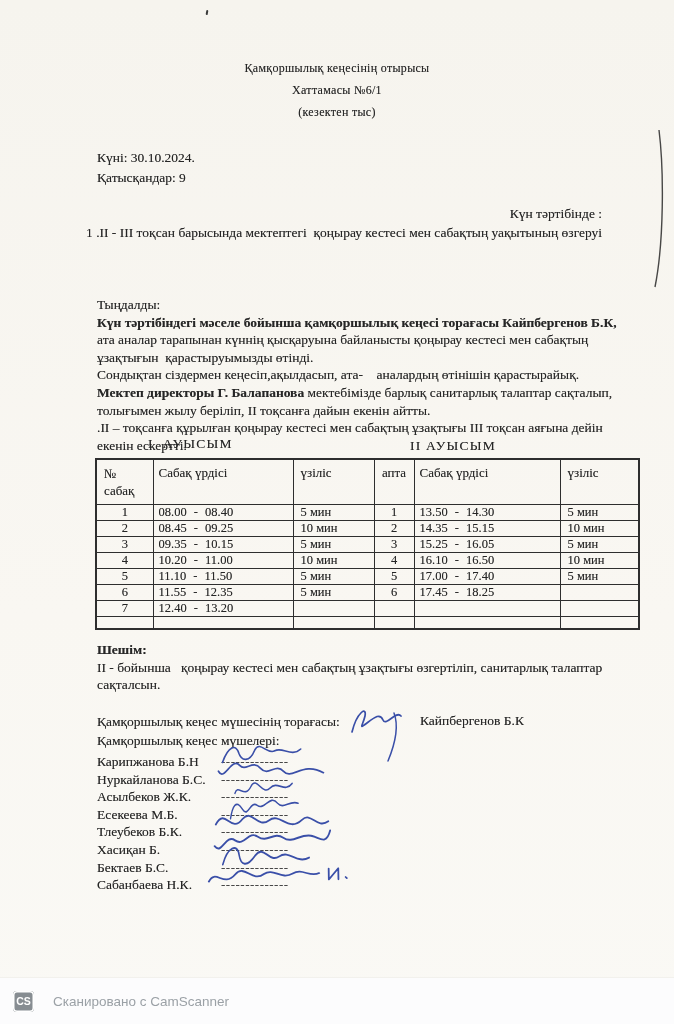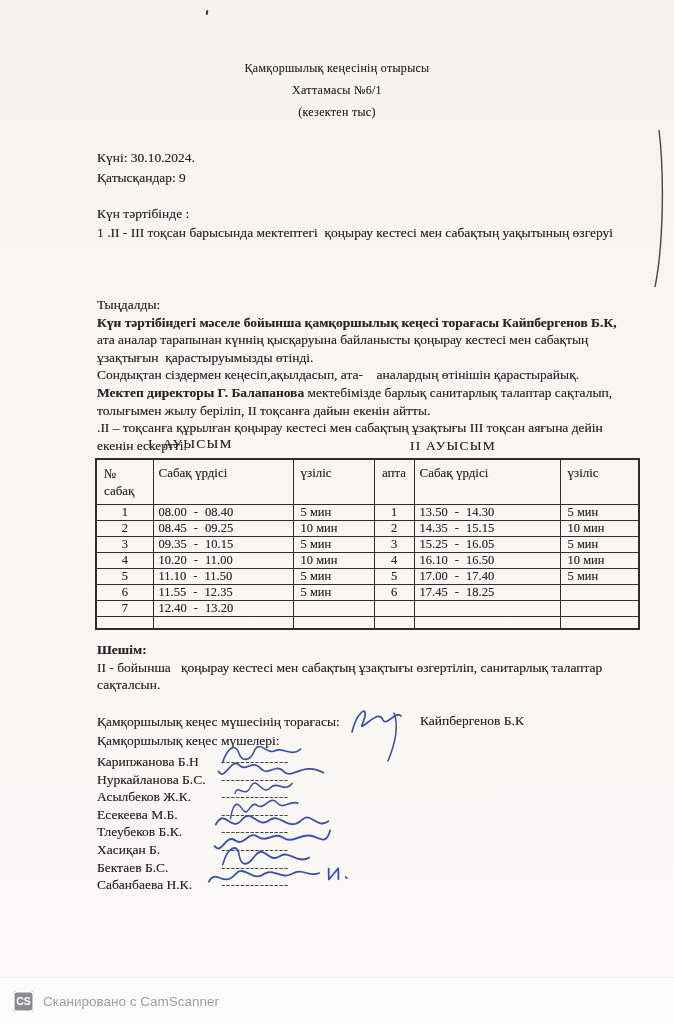--- a/index.html
+++ b/index.html
@@ -18,21 +18,21 @@
   .speck{position:absolute;left:206px;top:10px;width:2px;height:5px;background:#3a3a3a;
          border-radius:1px;transform:rotate(10deg);}
   .edge-line{position:absolute;left:652px;top:128px;}
 
   .title{position:absolute;top:57px;left:0;width:674px;text-align:center;}
   .title .line{font-size:12px;line-height:22px;letter-spacing:.3px;}
 
   .meta{position:absolute;left:97px;top:148px;}
   .meta .line{line-height:20px;}
 
-  .agenda{position:absolute;left:97px;top:205px;}
+  .agenda{position:absolute;left:86px;top:205px;text-align:right;}
   .agenda .line{line-height:18.8px;}
 
   .heard{position:absolute;left:97px;top:286px;margin-top:10px;}
 
   .shift{position:absolute;font-size:13.5px;letter-spacing:1.2px;white-space:pre;
          text-shadow:0 0 .4px rgba(40,40,40,.45);}
   .shift1{left:148px;top:436px;}
   .shift2{left:410px;top:438px;}
 
   .schedule{position:absolute;left:95px;top:458px;width:543px;border-collapse:collapse;
@@ -69,21 +69,21 @@
   .member-row:nth-child(1) .sig{transform:rotate(-4deg);}
   .member-row:nth-child(2) .sig{transform:rotate(2deg) scale(1.05,1.1);}
   .member-row:nth-child(3) .sig{transform:rotate(-2deg) scale(.8,1);left:-2px;}
   .member-row:nth-child(4) .sig{transform:rotate(-6deg) scale(.85,1.05);}
   .member-row:nth-child(5) .sig{transform:rotate(3deg) scale(1.1,1.15);}
   .member-row:nth-child(6) .sig{transform:rotate(-3deg) scale(1.15,1.2);}
   .member-row:nth-child(7) .sig{transform:rotate(2deg) scale(1,1.25);}
   .member-row:nth-child(8) .sig{transform:rotate(-1deg) scale(1.2,1.1);}
 
   .footer{position:absolute;left:0;bottom:0;width:674px;height:46px;background:var(--footer_bg);
-          display:flex;align-items:center;padding-left:13px;gap:9px;
+          display:flex;align-items:center;padding-left:13px;gap:19px;
           font-family:"Liberation Sans","DejaVu Sans",sans-serif;
           box-shadow:0 -1px 0 rgba(0,0,0,.03);}
   .cs-icon{width:21px;height:21px;background:#878d92;border-radius:4px;color:#fff;
            font-weight:bold;font-size:10.5px;display:flex;align-items:center;
            justify-content:center;box-shadow:inset 0 0 0 1.5px #fff, inset 0 0 0 3px #878d92;}
   .scanner-text{color:var(--footer_text);font-size:13.5px;}
 </style>
 </head>
 <body>
 

